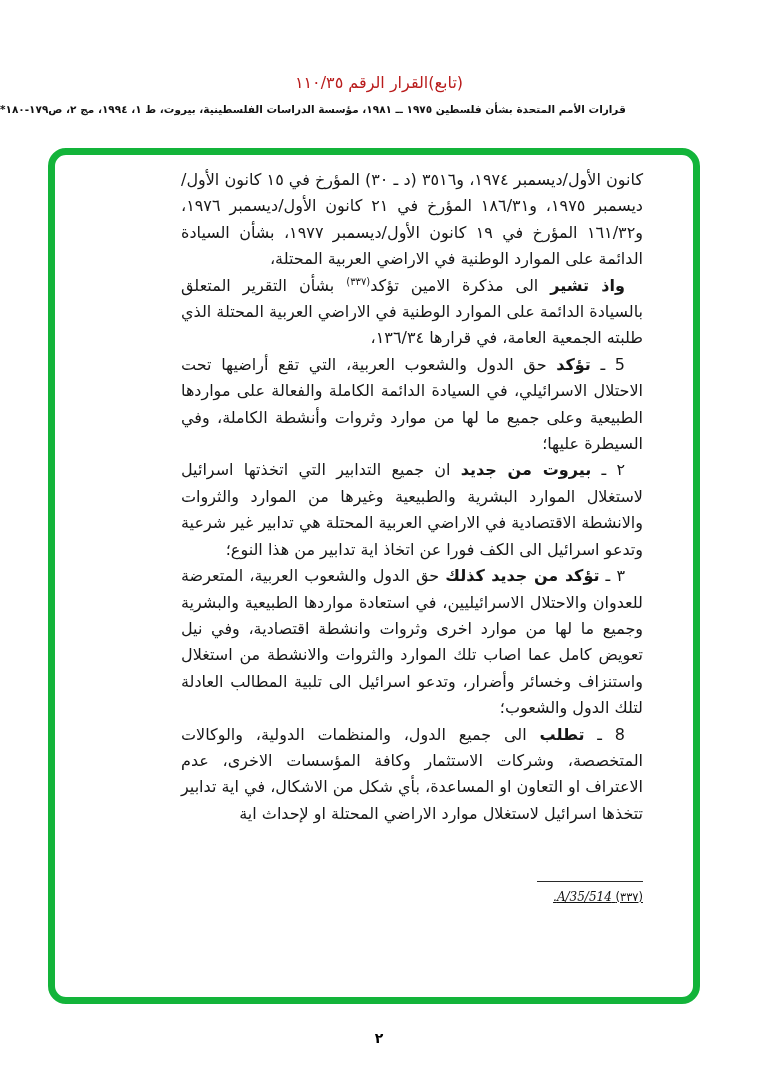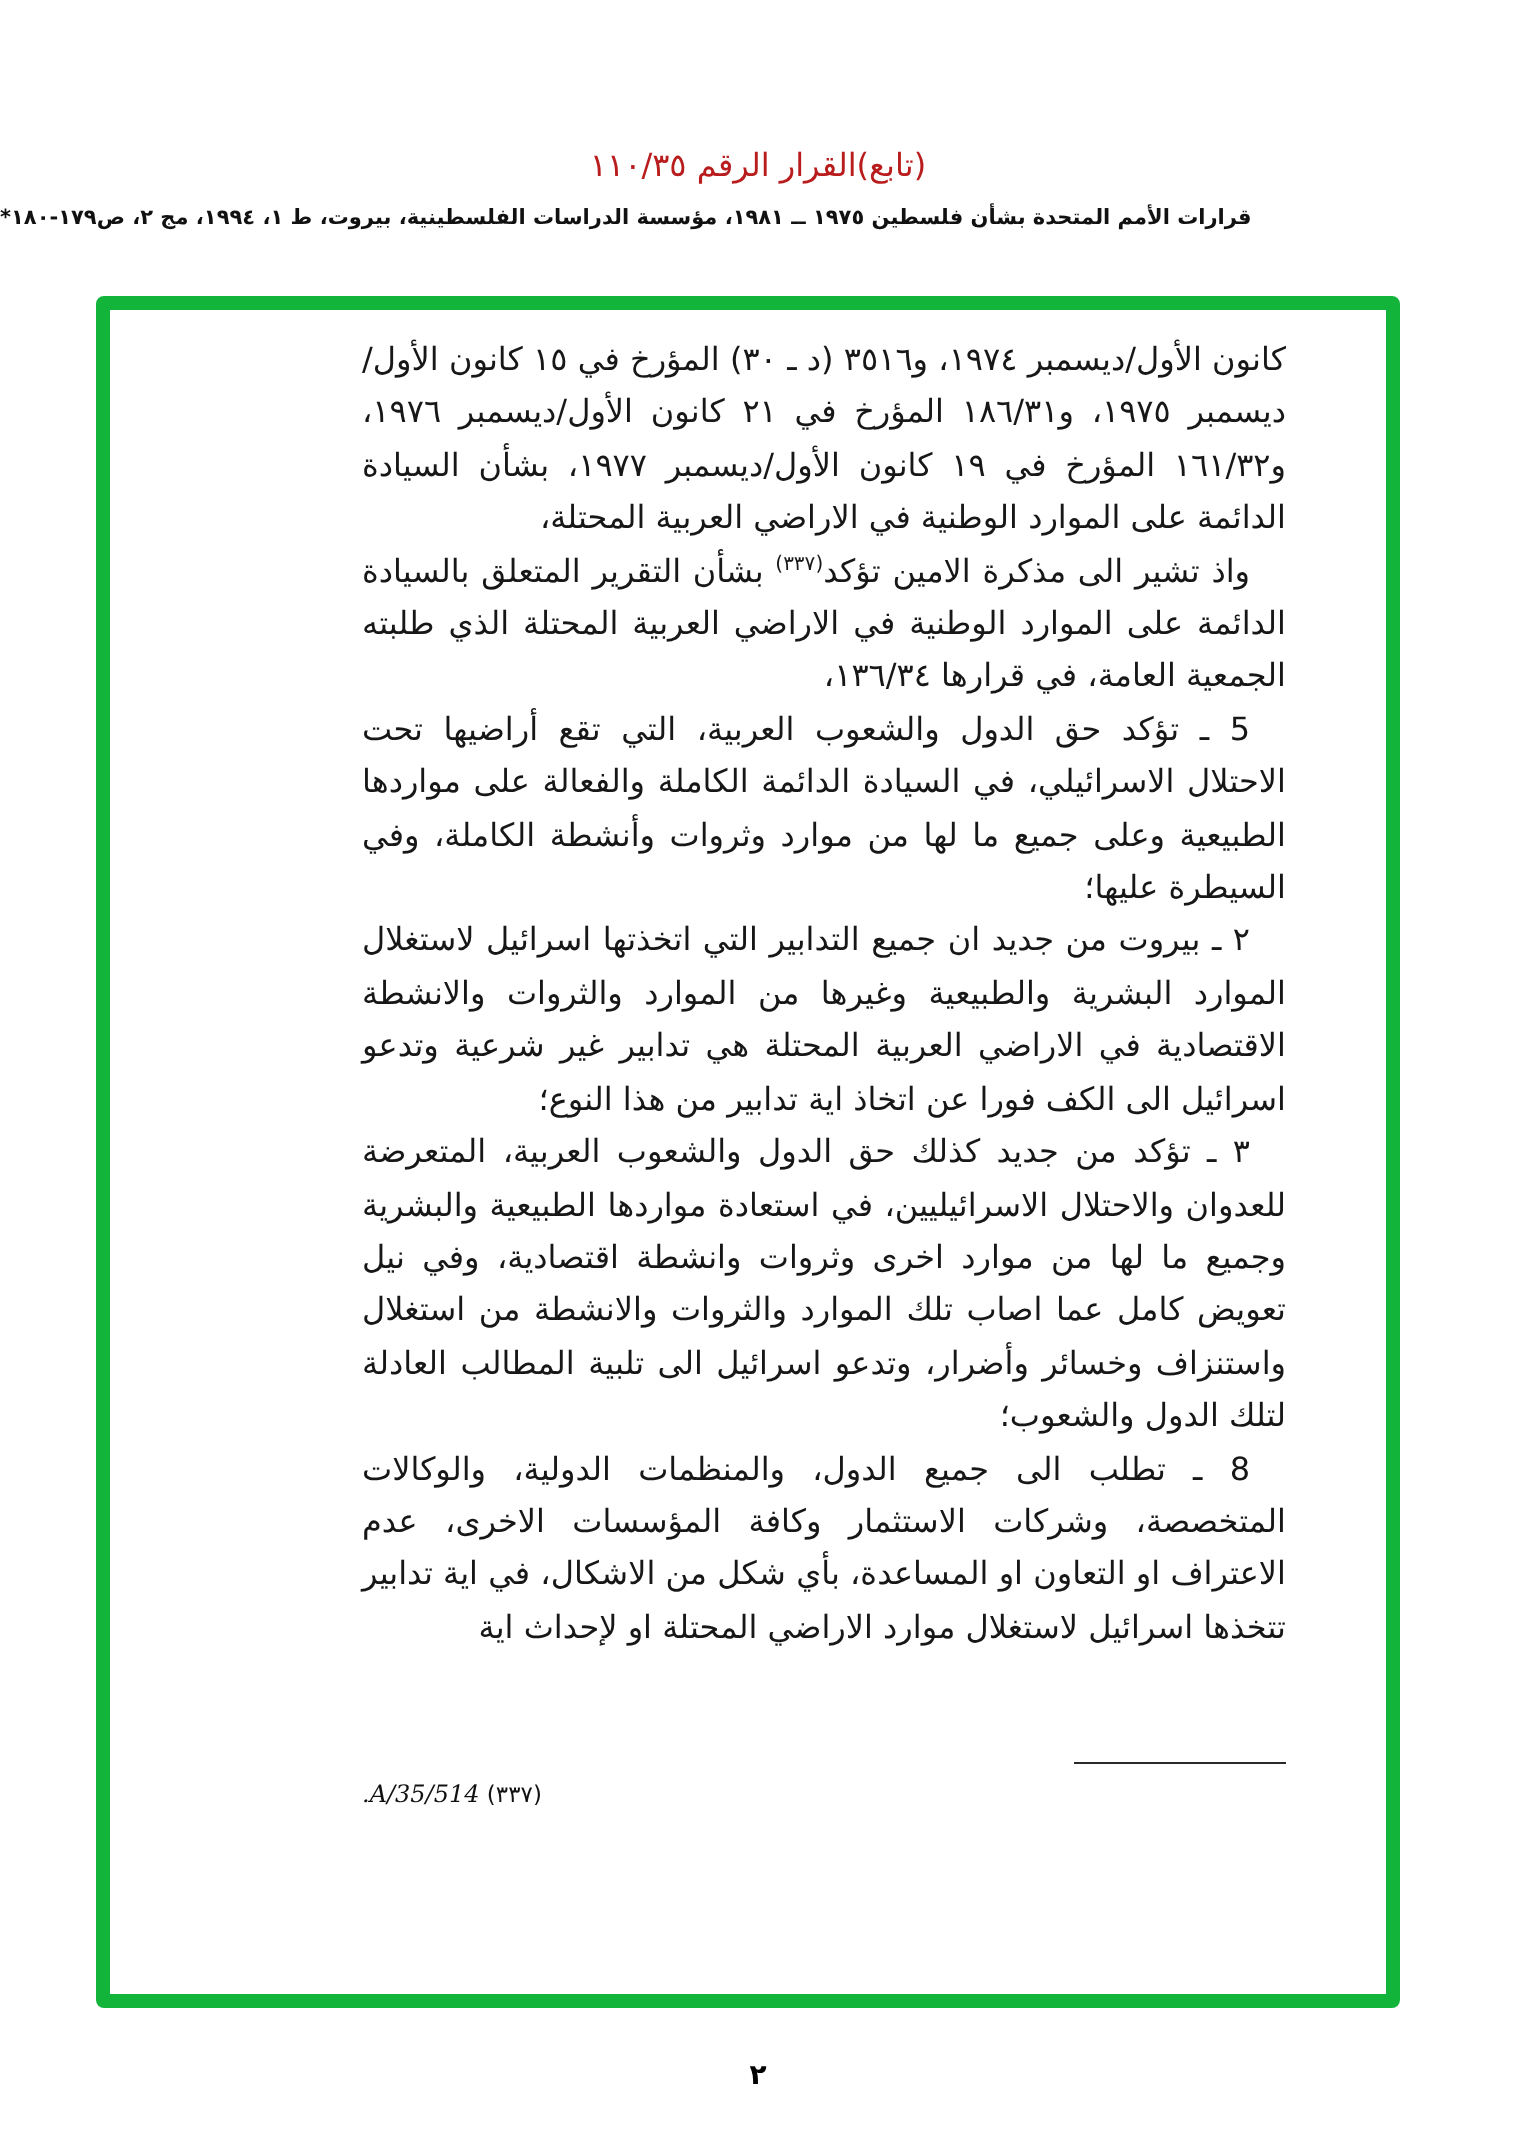--- a/index.html
+++ b/index.html
@@ -17,42 +17,42 @@
     letter-spacing:0.2px;
   }
   .header-source{
     position:absolute;top:103px;left:0;right:0;
     text-align:left;direction:rtl;
     font-size:10.5px;font-weight:700;color:#111;
   }
   .doc-box{
     position:absolute;left:48px;top:148px;
     width:638px;height:842px;
-    border:7px solid #13b43a;border-radius:4px;
+    border:7px solid #13b43a;border-radius:18px;
     background:#ffffff;
   }
   .doc-text{
     position:absolute;top:12px;right:50px;left:126px;
     direction:rtl;text-align:justify;
     font-size:16px;line-height:26.4px;color:#171717;
   }
   .doc-text p{margin:0;}
   .doc-text p.ind{text-indent:18px;}
-  .b{font-weight:400;}
+  .b{font-weight:700;}
   sup.fnref{font-size:10px;line-height:0;vertical-align:6px;}
   .footnote-area{
     position:absolute;top:726px;right:50px;left:126px;
     direction:rtl;
   }
   .fn-rule{
     width:106px;height:0;border-top:1.6px solid #2a2a2a;
   }
   .fn-text{
-    margin-top:8px;text-align:left;direction:rtl;
-    font-size:11.5px;color:#111;
+    margin-top:8px;text-align:right;direction:rtl;
+    font-size:11.5px;color:#111;text-decoration:underline;
   }
   .fn-latin{
     font-family:"DejaVu Serif",serif;font-style:italic;font-size:12px;
   }
   .page-number{
     position:absolute;top:1030px;left:0;right:0;
     text-align:center;font-size:14px;font-weight:700;color:#000;
   }
 </style>
 </head>

